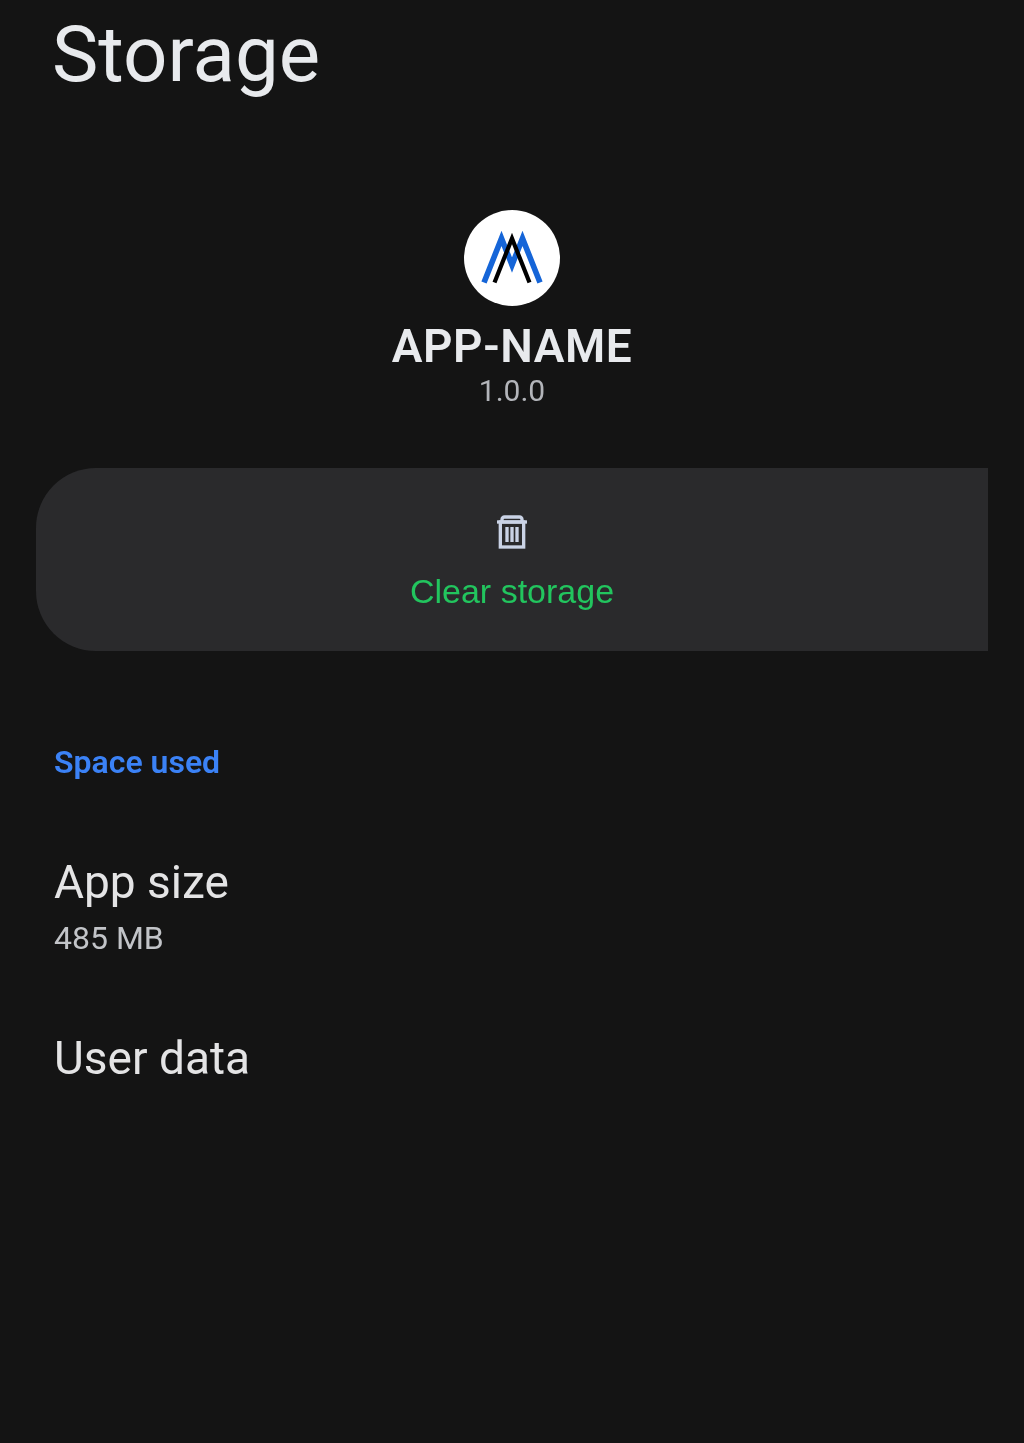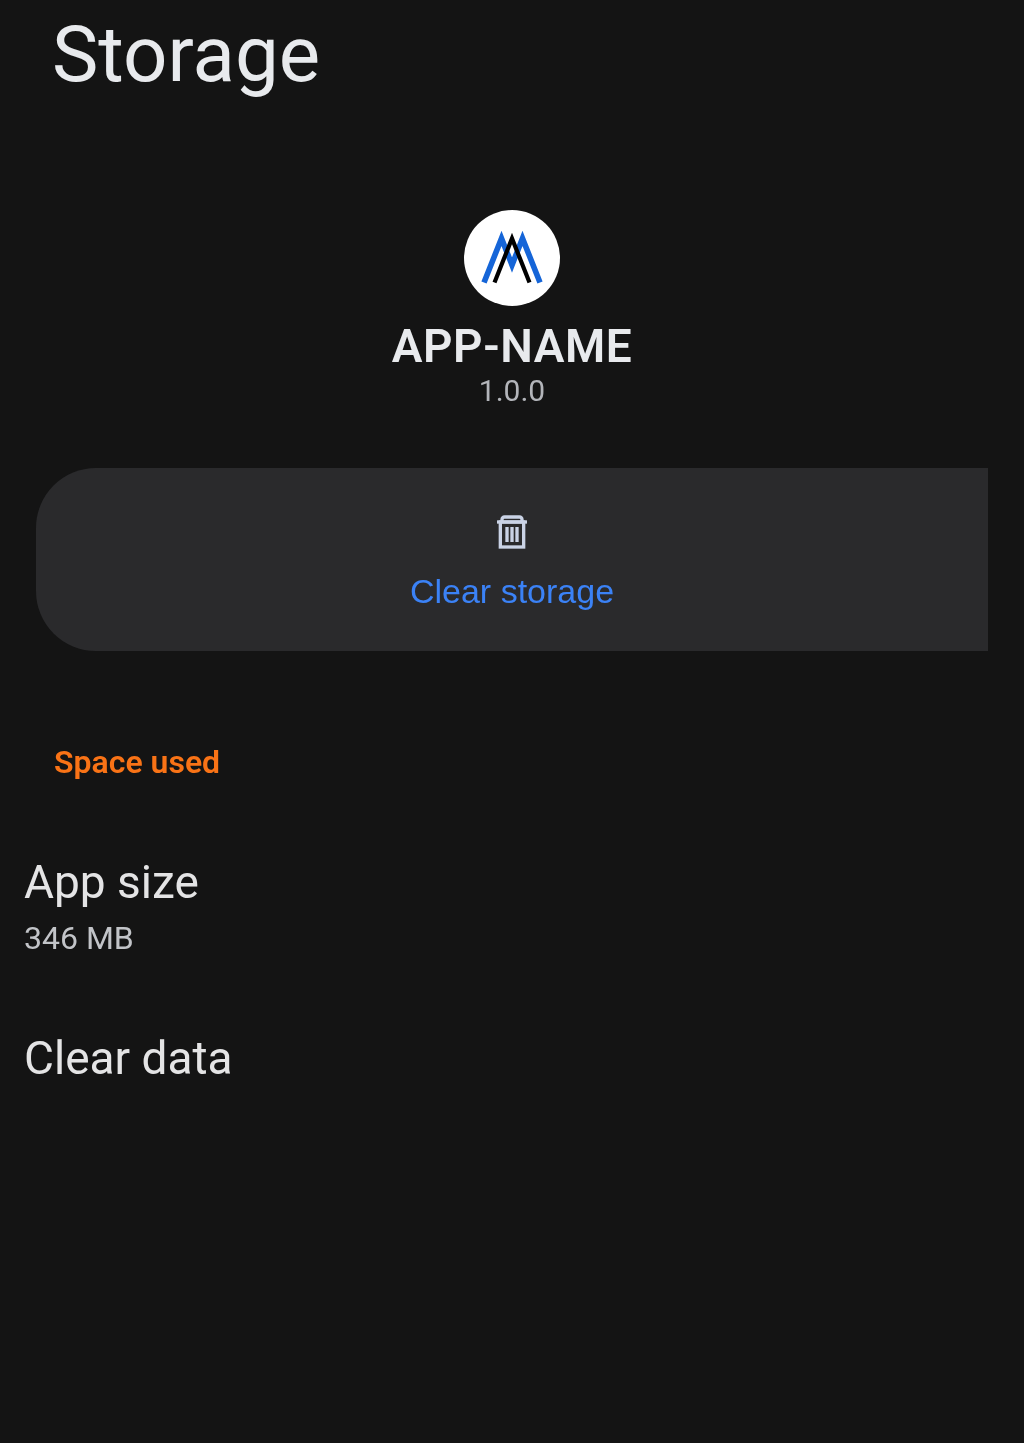--- a/index.html
+++ b/index.html
@@ -76,34 +76,34 @@
     .action-btn.right {
       border-top-right-radius: 60px;
       border-bottom-right-radius: 60px;
     }
     .trash-icon {
       width: 40px;
       height: 44px;
       margin-bottom: 18px;
     }
     .action-label {
-      color: #3b82f6;
+      color: #22c55e;
       font-size: 34px;
       font-weight: 500;
       text-align: right;
     }
     .section-heading {
-      color: #f97316;
+      color: #3b82f6;
       font-size: 32px;
       font-weight: 600;
       padding-left: 54px;
       margin-top: 92px;
     }
     .stat {
-      padding-left: 24px;
+      padding-left: 54px;
       margin-top: 74px;
     }
     .stat-label {
       font-size: 46px;
       color: #e4e4e5;
     }
     .stat-value {
       margin-top: 10px;
       font-size: 32px;
       color: #c2c4c8;
@@ -136,21 +136,21 @@
       <line x1="15" y1="9" x2="15" y2="18"></line>
     </svg>
     <span class="action-label">Clear storage</span>
   </button>
 </div>
 
 <div class="section-heading">Space used</div>
 
 <div class="stat">
   <div class="stat-label">App size</div>
-  <div class="stat-value">346 MB</div>
+  <div class="stat-value">485 MB</div>
 </div>
 
 <div class="stat">
-  <div class="stat-label">Clear data</div>
+  <div class="stat-label">User data</div>
 </div>
 
 <div class="stat">
 </div>
 
 </body></html>

